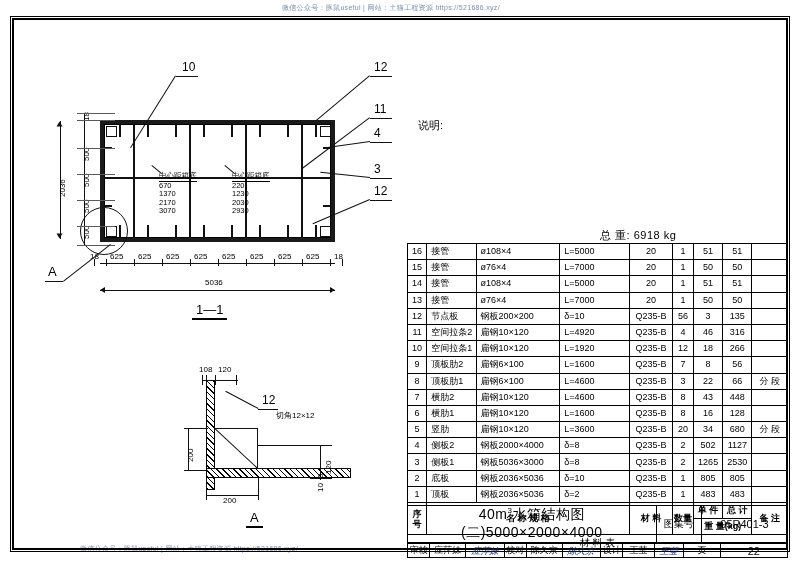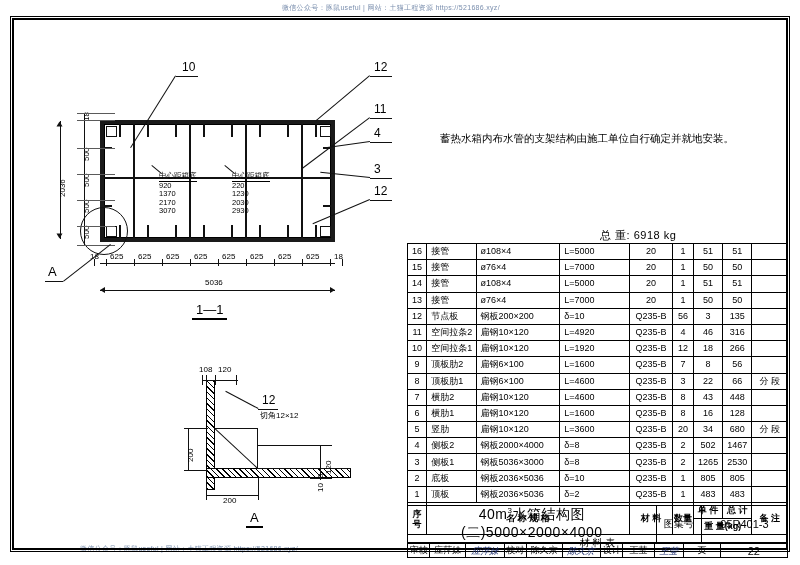--- a/index.html
+++ b/index.html
@@ -157,21 +157,21 @@
 
     <div class="lug-l" style="top:92px"></div>
     <div class="lug-l" style="top:150px"></div>
     <div class="lug-r" style="top:92px"></div>
     <div class="lug-r" style="top:150px"></div>
 
     <div class="circA"></div>
 
     <div class="anno" style="left:137px;top:117px">
       <span class="hd">中心距箱底</span><br>
-      <span>920</span><br>
+      <span>670</span><br>
       <span>1370</span><br>
       <span>2170</span><br>
       <span>3070</span>
     </div>
     <div class="anno" style="left:210px;top:117px">
       <span class="hd">中心距箱底</span><br>
       <span>220</span><br>
       <span>1230</span><br>
       <span>2030</span><br>
       <span>2930</span>
@@ -271,21 +271,21 @@
     <div class="dline" style="left:65px;top:78px;width:42px;height:1px"></div>
     <div class="dline" style="left:107px;top:78px;width:1px;height:40px"></div>
     <div class="dline" style="left:65px;top:78px;width:59px;height:1px;transform:rotate(43deg);transform-origin:0 0"></div>
 
     <div class="dline" style="left:107px;top:95px;width:55px;height:1px"></div>
     <div class="dline" style="left:107px;top:118px;width:94px;height:1px"></div>
 
     <div class="dtx" style="left:112px;top:44px;font-size:12px">12</div>
     <div class="dline" style="left:108px;top:59px;width:20px;height:1px"></div>
     <div class="dline" style="left:108px;top:59px;width:37px;height:1px;transform:rotate(208deg);transform-origin:0 0"></div>
-    <div class="dtx" style="left:110px;top:62px">切角12×12</div>
+    <div class="dtx" style="left:126px;top:62px">切角12×12</div>
 
     <div class="dline" style="left:52px;top:25px;width:1px;height:10px"></div>
     <div class="dline" style="left:56px;top:25px;width:1px;height:10px"></div>
     <div class="dline" style="left:65px;top:25px;width:1px;height:10px"></div>
     <div class="dline" style="left:86px;top:25px;width:1px;height:10px"></div>
     <div class="dline" style="left:52px;top:30px;width:36px;height:1px"></div>
     <div class="dtx" style="left:49px;top:16px">10</div>
     <div class="dtx" style="left:58px;top:16px">8</div>
     <div class="dtx" style="left:68px;top:16px">120</div>
 
@@ -306,21 +306,21 @@
     <div class="dtx-v" style="left:166px;top:142px">10</div>
     <div class="dtx-v" style="left:166px;top:128px">8</div>
     <div class="dtx-v" style="left:174px;top:124px">120</div>
 
     <div class="seclabel" style="left:96px;top:160px">
       <u>A</u>
     </div>
   </div>
 
   <div id="notes">
-    <div class="notes-body">蓄热水箱内布水管的支架结构由施工单位自行确定并就地安装。</div>
+    <div class="notes-title">说明:</div>
   </div>
 
   <div id="total">总 重: 6918 kg</div>
 
   <table id="bom">
     <tbody id="bom-body">
         <tr>
           <td class="c-no">16</td>
           <td class="c-name l">接管</td>
           <td class="c-spec l">ø108×4</td>
@@ -453,21 +453,21 @@
           <td class="c-rem">分 段</td>
         </tr>
         <tr>
           <td class="c-no">4</td>
           <td class="c-name l">侧板2</td>
           <td class="c-spec l">钢板2000×4000</td>
           <td class="c-len l">δ=8</td>
           <td class="c-mat">Q235-B</td>
           <td class="c-qty">2</td>
           <td class="c-uw">502</td>
-          <td class="c-tw">1467</td>
+          <td class="c-tw">1127</td>
           <td class="c-rem"></td>
         </tr>
         <tr>
           <td class="c-no">3</td>
           <td class="c-name l">侧板1</td>
           <td class="c-spec l">钢板5036×3000</td>
           <td class="c-len l">δ=8</td>
           <td class="c-mat">Q235-B</td>
           <td class="c-qty">2</td>
           <td class="c-uw">1265</td>

